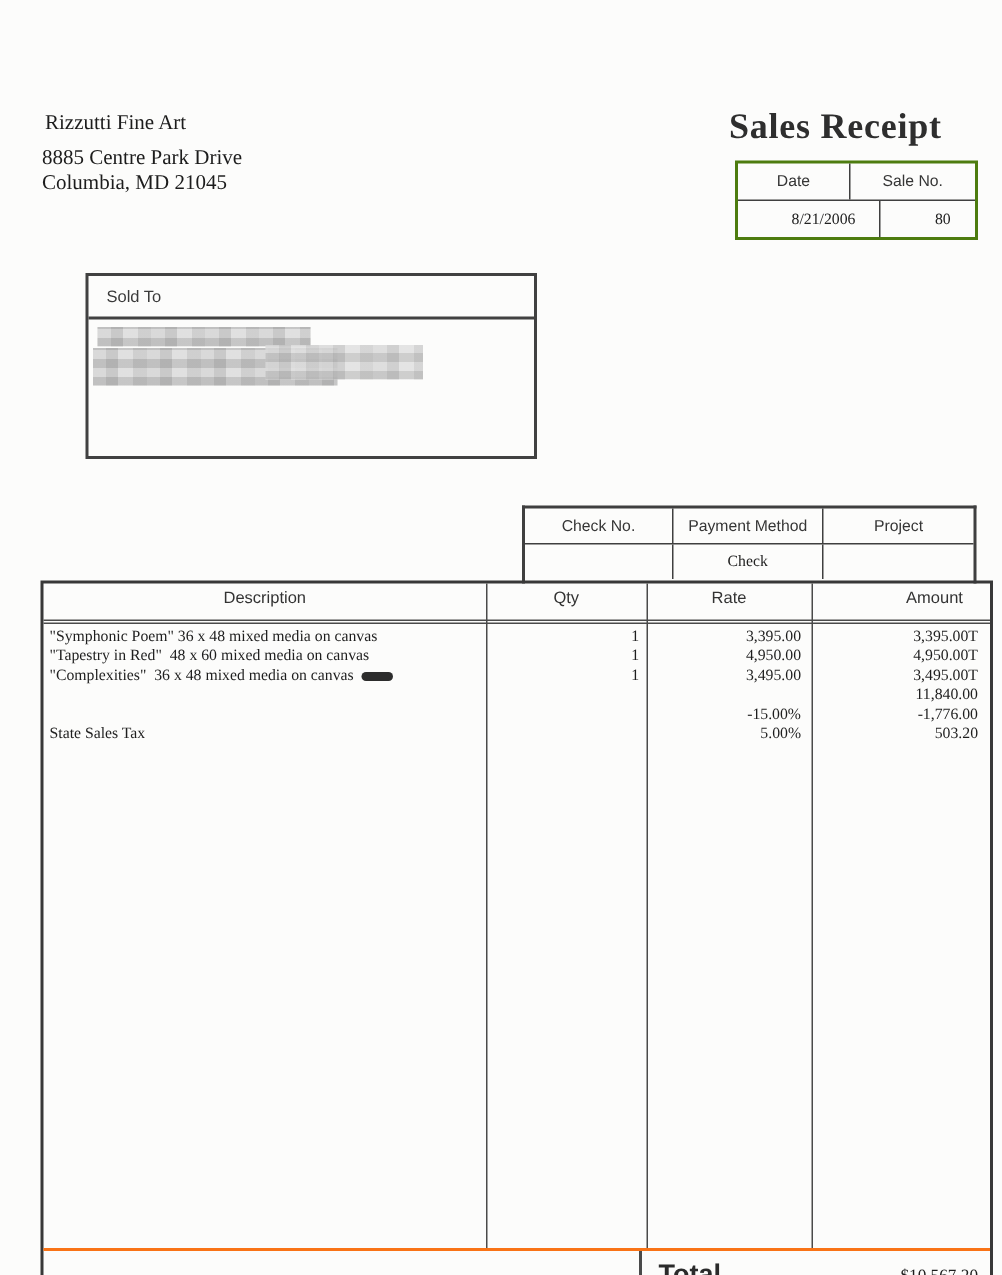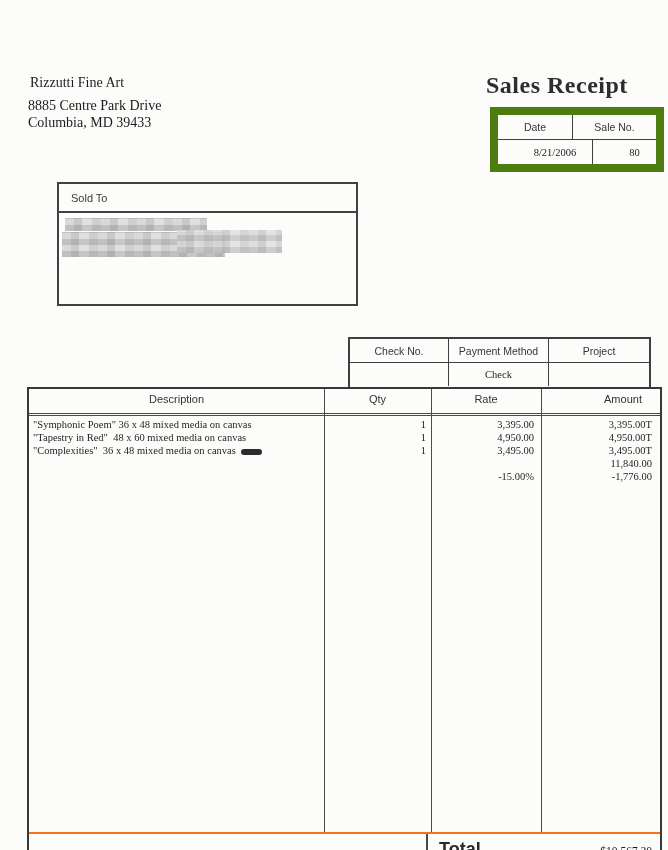--- a/index.html
+++ b/index.html
@@ -20,21 +20,21 @@
   .doc-title{
     left:486px;top:33px;width:162px;
     font-family:Liberation Serif, serif;
     font-weight:bold;font-size:24px;letter-spacing:0.5px;
     color:#2e2e2e;white-space:nowrap;
   }
 
   
   .date-table{
     left:490px;top:68px;width:158px;height:49px;
-    border:8px solid #4d7c0f;
+    border:2px solid #4d7c0f;
     font-family:"Liberation Sans", sans-serif;
   }
   .date-table .row{display:flex;height:24px;}
   .date-table .row.head{border-bottom:1px solid #3f3f3f;}
   .date-table .cell{
     display:flex;align-items:center;justify-content:center;
     font-size:10.5px;color:#353535;
   }
   .date-table .c1{width:74px;border-right:1px solid #3f3f3f;}
   .date-table .c2{flex:1;}
@@ -130,21 +130,21 @@
   }
 </style>
 </head>
 <body>
 
 <div class="page">
 
   <div class="abs company-name">Rizzutti Fine Art</div>
   <div class="abs company-address">
     <div>8885 Centre Park Drive</div>
-    <div>Columbia, MD 39433</div>
+    <div>Columbia, MD 21045</div>
   </div>
 
   <div class="abs doc-title">Sales Receipt</div>
 
   <div class="abs date-table">
     <div class="row head">
       <div class="cell c1">Date</div>
       <div class="cell c2">Sale No.</div>
     </div>
     <div class="row">
@@ -211,20 +211,26 @@
         <div class="cq"></div>
         <div class="cr"></div>
         <div class="ca">11,840.00</div>
       </div>
       <div class="item-row">
         <div class="cd"></div>
         <div class="cq"></div>
         <div class="cr">-15.00%</div>
         <div class="ca">-1,776.00</div>
       </div>
+      <div class="item-row">
+        <div class="cd">State Sales Tax</div>
+        <div class="cq"></div>
+        <div class="cr">5.00%</div>
+        <div class="ca">503.20</div>
+      </div>
     </div>
 
     <div class="total-row">
       <div class="total-divider"></div>
       <div class="total-label">Total</div>
       <div class="total-amount">$10,567.20</div>
     </div>
   </div>
 
 </div>

